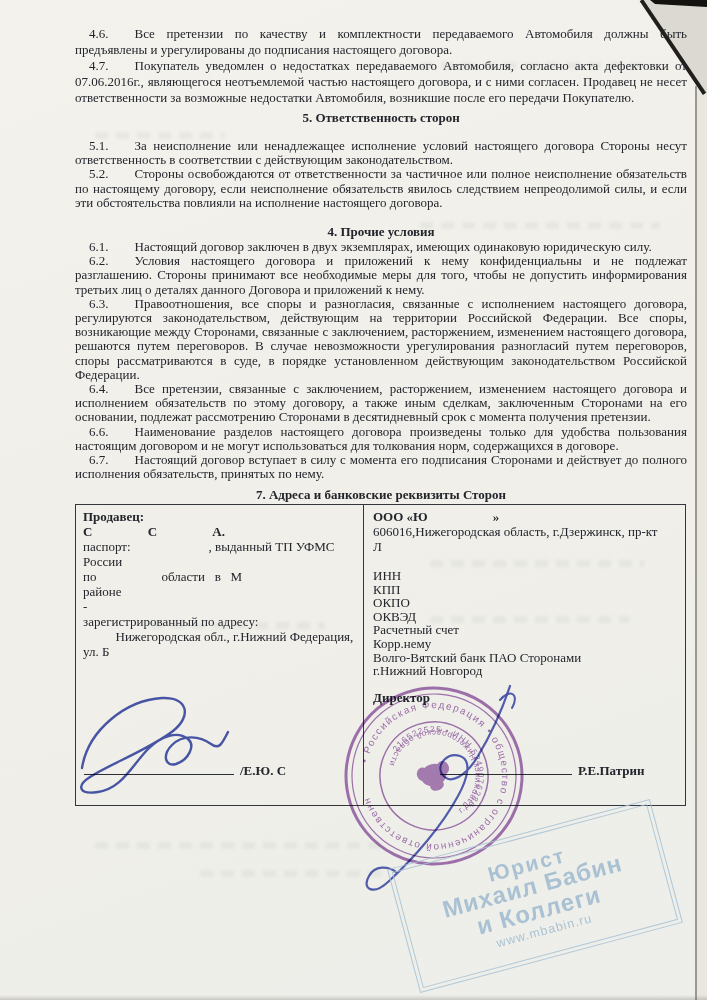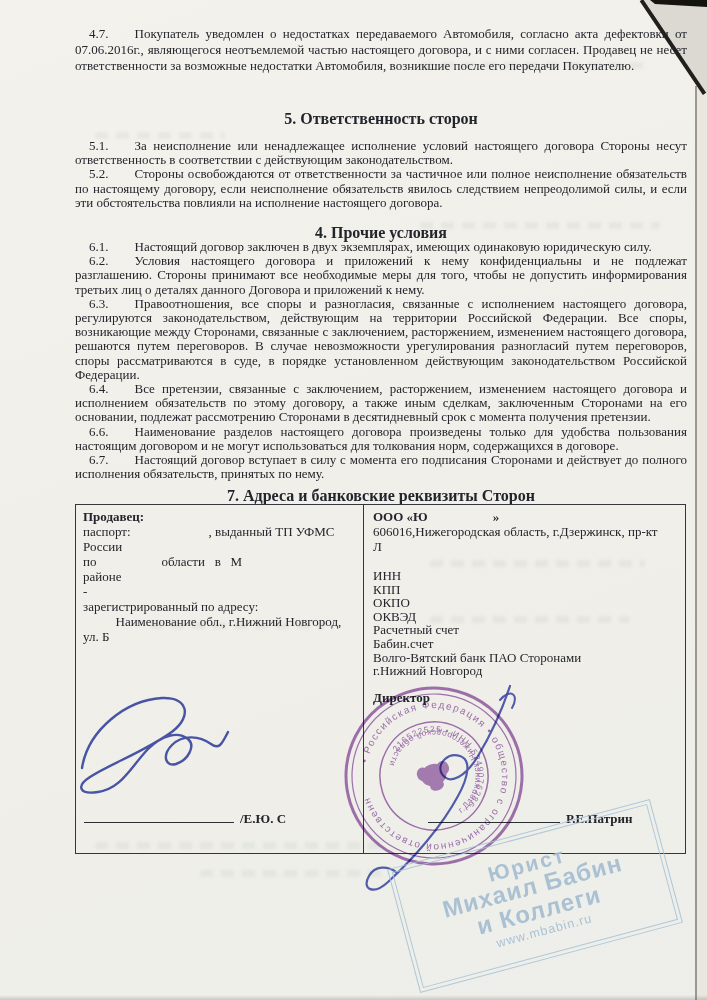--- a/index.html
+++ b/index.html
@@ -19,23 +19,23 @@
   .corner-top{position:absolute;left:0;top:0;width:707px;height:10px;
     clip-path:polygon(650px 0,707px 0,707px 7px,655px 4px);background:#14130f;}
   .bleed{position:absolute;height:7px;filter:blur(1.4px);opacity:.55;border-radius:3px;
     background:repeating-linear-gradient(90deg,rgba(130,150,138,.18) 0 13px,rgba(130,150,138,0) 13px 21px);}
   
   .tblock{position:absolute;left:75px;width:612px;}
   .para{margin:0;text-align:justify;font-size:13px;line-height:14.2px;text-indent:14px;}
   .lh16 .para{line-height:16px;}
   .pnum{padding-right:26px;}
   .sec-head{position:absolute;left:75px;width:612px;text-align:center;font-weight:bold;
-    font-size:16px;margin:0;}
+    font-size:13px;margin:0;}
   
-  .reqtable{position:absolute;left:75px;top:504px;width:611px;height:350px;
+  .reqtable{position:absolute;left:75px;top:504px;width:611px;height:302px;
     border:1.6px solid #34363d;display:flex;box-sizing:border-box;background:transparent;}
   .cell{box-sizing:border-box;position:relative;padding:4px 6px 4px 7px;font-size:13px;}
   .cell-seller{width:288px;border-right:1.6px solid #34363d;}
   .cell-buyer{flex:1;padding-left:9px;}
   .line{white-space:pre-wrap;line-height:15px;min-height:15px;}
   .bold{font-weight:bold;}
   .req .line{line-height:13.6px;min-height:13.6px;}
   .director{margin-top:12px;}
   .sig-row{position:absolute;bottom:26px;left:8px;white-space:nowrap;}
   .sig-line{display:inline-block;border-bottom:1.4px solid #2c2e35;vertical-align:baseline;}
@@ -67,20 +67,21 @@
 <div class="bleed" style="left:200px;top:870px;width:190px;"></div>
 
 <div class="edge-right-strip"></div>
 <div class="edge-right-line"></div>
 <div class="edge-bottom"></div>
 <div class="corner-under"></div>
 <div class="corner-diag"></div>
 <div class="corner-top"></div>
 
 <div class="tblock lh16" style="top:26px;">
+  <p class="para"><span class="pnum">4.6.</span><span>Все претензии по качеству и комплектности передаваемого Автомобиля должны быть предъявлены и урегулированы до подписания настоящего договора.</span></p>
   <p class="para"><span class="pnum">4.7.</span><span>Покупатель уведомлен о недостатках передаваемого Автомобиля, согласно акта дефектовки от 07.06.2016г., являющегося неотъемлемой частью настоящего договора, и с ними согласен. Продавец не несет ответственности за возможные недостатки Автомобиля, возникшие после его передачи Покупателю.</span></p>
 </div>
 
 <h3 class="sec-head" style="top:110px;">5. Ответственность сторон</h3>
 
 <div class="tblock" style="top:139px;">
   <p class="para"><span class="pnum">5.1.</span><span>За неисполнение или ненадлежащее исполнение условий настоящего договора Стороны несут ответственность в соответствии с действующим законодательством.</span></p>
   <p class="para"><span class="pnum">5.2.</span><span>Стороны освобождаются от ответственности за частичное или полное неисполнение обязательств по настоящему договору, если неисполнение обязательств явилось следствием непреодолимой силы, и если эти обстоятельства повлияли на исполнение настоящего договора.</span></p>
 </div>
 
@@ -93,47 +94,48 @@
   <p class="para"><span class="pnum">6.4.</span><span>Все претензии, связанные с заключением, расторжением, изменением настоящего договора и исполнением обязательств по этому договору, а также иным сделкам, заключенным Сторонами на его основании, подлежат рассмотрению Сторонами в десятидневный срок с момента получения претензии.</span></p>
   <p class="para"><span class="pnum">6.6.</span><span>Наименование разделов настоящего договора произведены только для удобства пользования настоящим договором и не могут использоваться для толкования норм, содержащихся в договоре.</span></p>
   <p class="para"><span class="pnum">6.7.</span><span>Настоящий договор вступает в силу с момента его подписания Сторонами и действует до полного исполнения обязательств, принятых по нему.</span></p>
 </div>
 
 <h3 class="sec-head" style="top:487px;">7. Адреса и банковские реквизиты Сторон</h3>
 
 <div class="reqtable">
   <div class="cell cell-seller">
     <div class="line bold">Продавец:</div>
+    <div class="line bold">С                 С                 А.</div>
     <div class="line">паспорт:                        , выданный ТП УФМС России</div>
     <div class="line">по                    области   в   М                             районе</div>
     <div class="line">-</div>
     <div class="line">зарегистрированный по адресу:</div>
-    <div class="line">          Наименование обл., г.Нижний Новгород,</div>
+    <div class="line">          Нижегородская обл., г.Нижний Федерация,</div>
     <div class="line">ул. Б</div>
     <div class="sig-row">
       <span class="sig-line" style="width:150px;"></span><span class="sig-label">/Е.Ю. С</span>
     </div>
   </div>
   <div class="cell cell-buyer">
     <div class="line bold">ООО «Ю                    »</div>
     <div class="line">606016,Нижегородская область, г.Дзержинск, пр-кт</div>
     <div class="line">Л</div>
     <div class="line">&nbsp;</div>
     <div class="req">
       <div class="line">ИНН</div>
       <div class="line">КПП</div>
       <div class="line">ОКПО</div>
       <div class="line">ОКВЭД</div>
       <div class="line">Расчетный счет</div>
-      <div class="line">Бабин.счет</div>
+      <div class="line">Корр.нему</div>
       <div class="line">Волго-Вятский банк ПАО Сторонами</div>
       <div class="line">г.Нижний Новгород</div>
     </div>
     <div class="line bold director">Директор</div>
-    <div class="sig-row" style="left:64px;">
+    <div class="sig-row" style="left:76px;">
       <span class="sig-line" style="width:132px;"></span><span class="sig-label">Р.Е.Патрин</span>
     </div>
   </div>
 </div>
 
 <svg class="ink" style="left:68px;top:688px;" width="210" height="120" viewBox="0 0 210 120">
   <path d="M 14,80 C 20,42 58,12 94,10 C 120,9 124,28 105,43 C 80,62 40,77 22,89
            C 8,98 11,107 30,104 C 54,100 62,80 80,61 C 94,47 110,43 120,51
            C 128,58 120,72 108,76 C 97,79 94,67 104,57 C 115,46 132,48 143,56
            C 151,62 154,56 160,44" fill="none" stroke="#3c4cad" stroke-width="2.4" stroke-linecap="round" opacity="0.92"></path>

